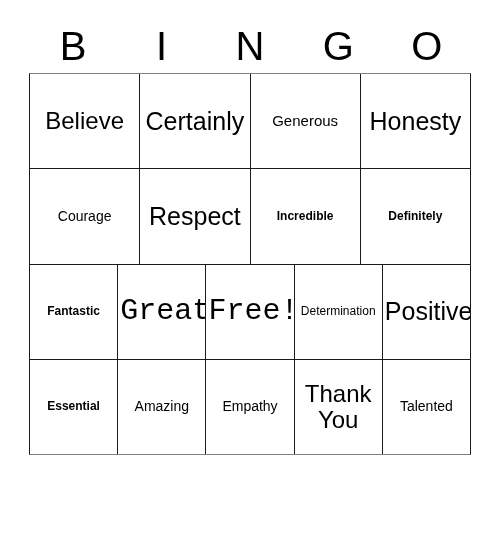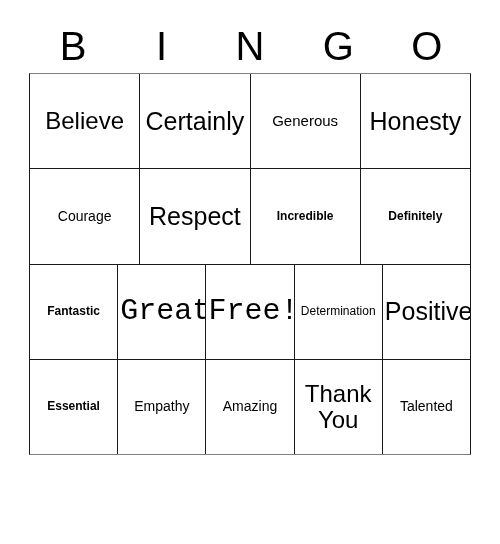--- a/index.html
+++ b/index.html
@@ -164,24 +164,24 @@
       <div class="cell">
           <span class="cell-text fs-lg">Positive</span>
         </div>
     </div>
 
     <div class="grid-row">
       <div class="cell">
           <span class="cell-text fs-md">Essential</span>
         </div>
       <div class="cell">
-          <span class="cell-text fs-md2">Empathy</span>
+          <span class="cell-text fs-md2">Amazing</span>
         </div>
       <div class="cell">
-          <span class="cell-text fs-md2">Amazing</span>
+          <span class="cell-text fs-md2">Empathy</span>
         </div>
       <div class="cell">
           <span class="cell-text fs-xl">Thank You</span>
         </div>
       <div class="cell">
           <span class="cell-text fs-md2">Talented</span>
         </div>
     </div>
 
 

